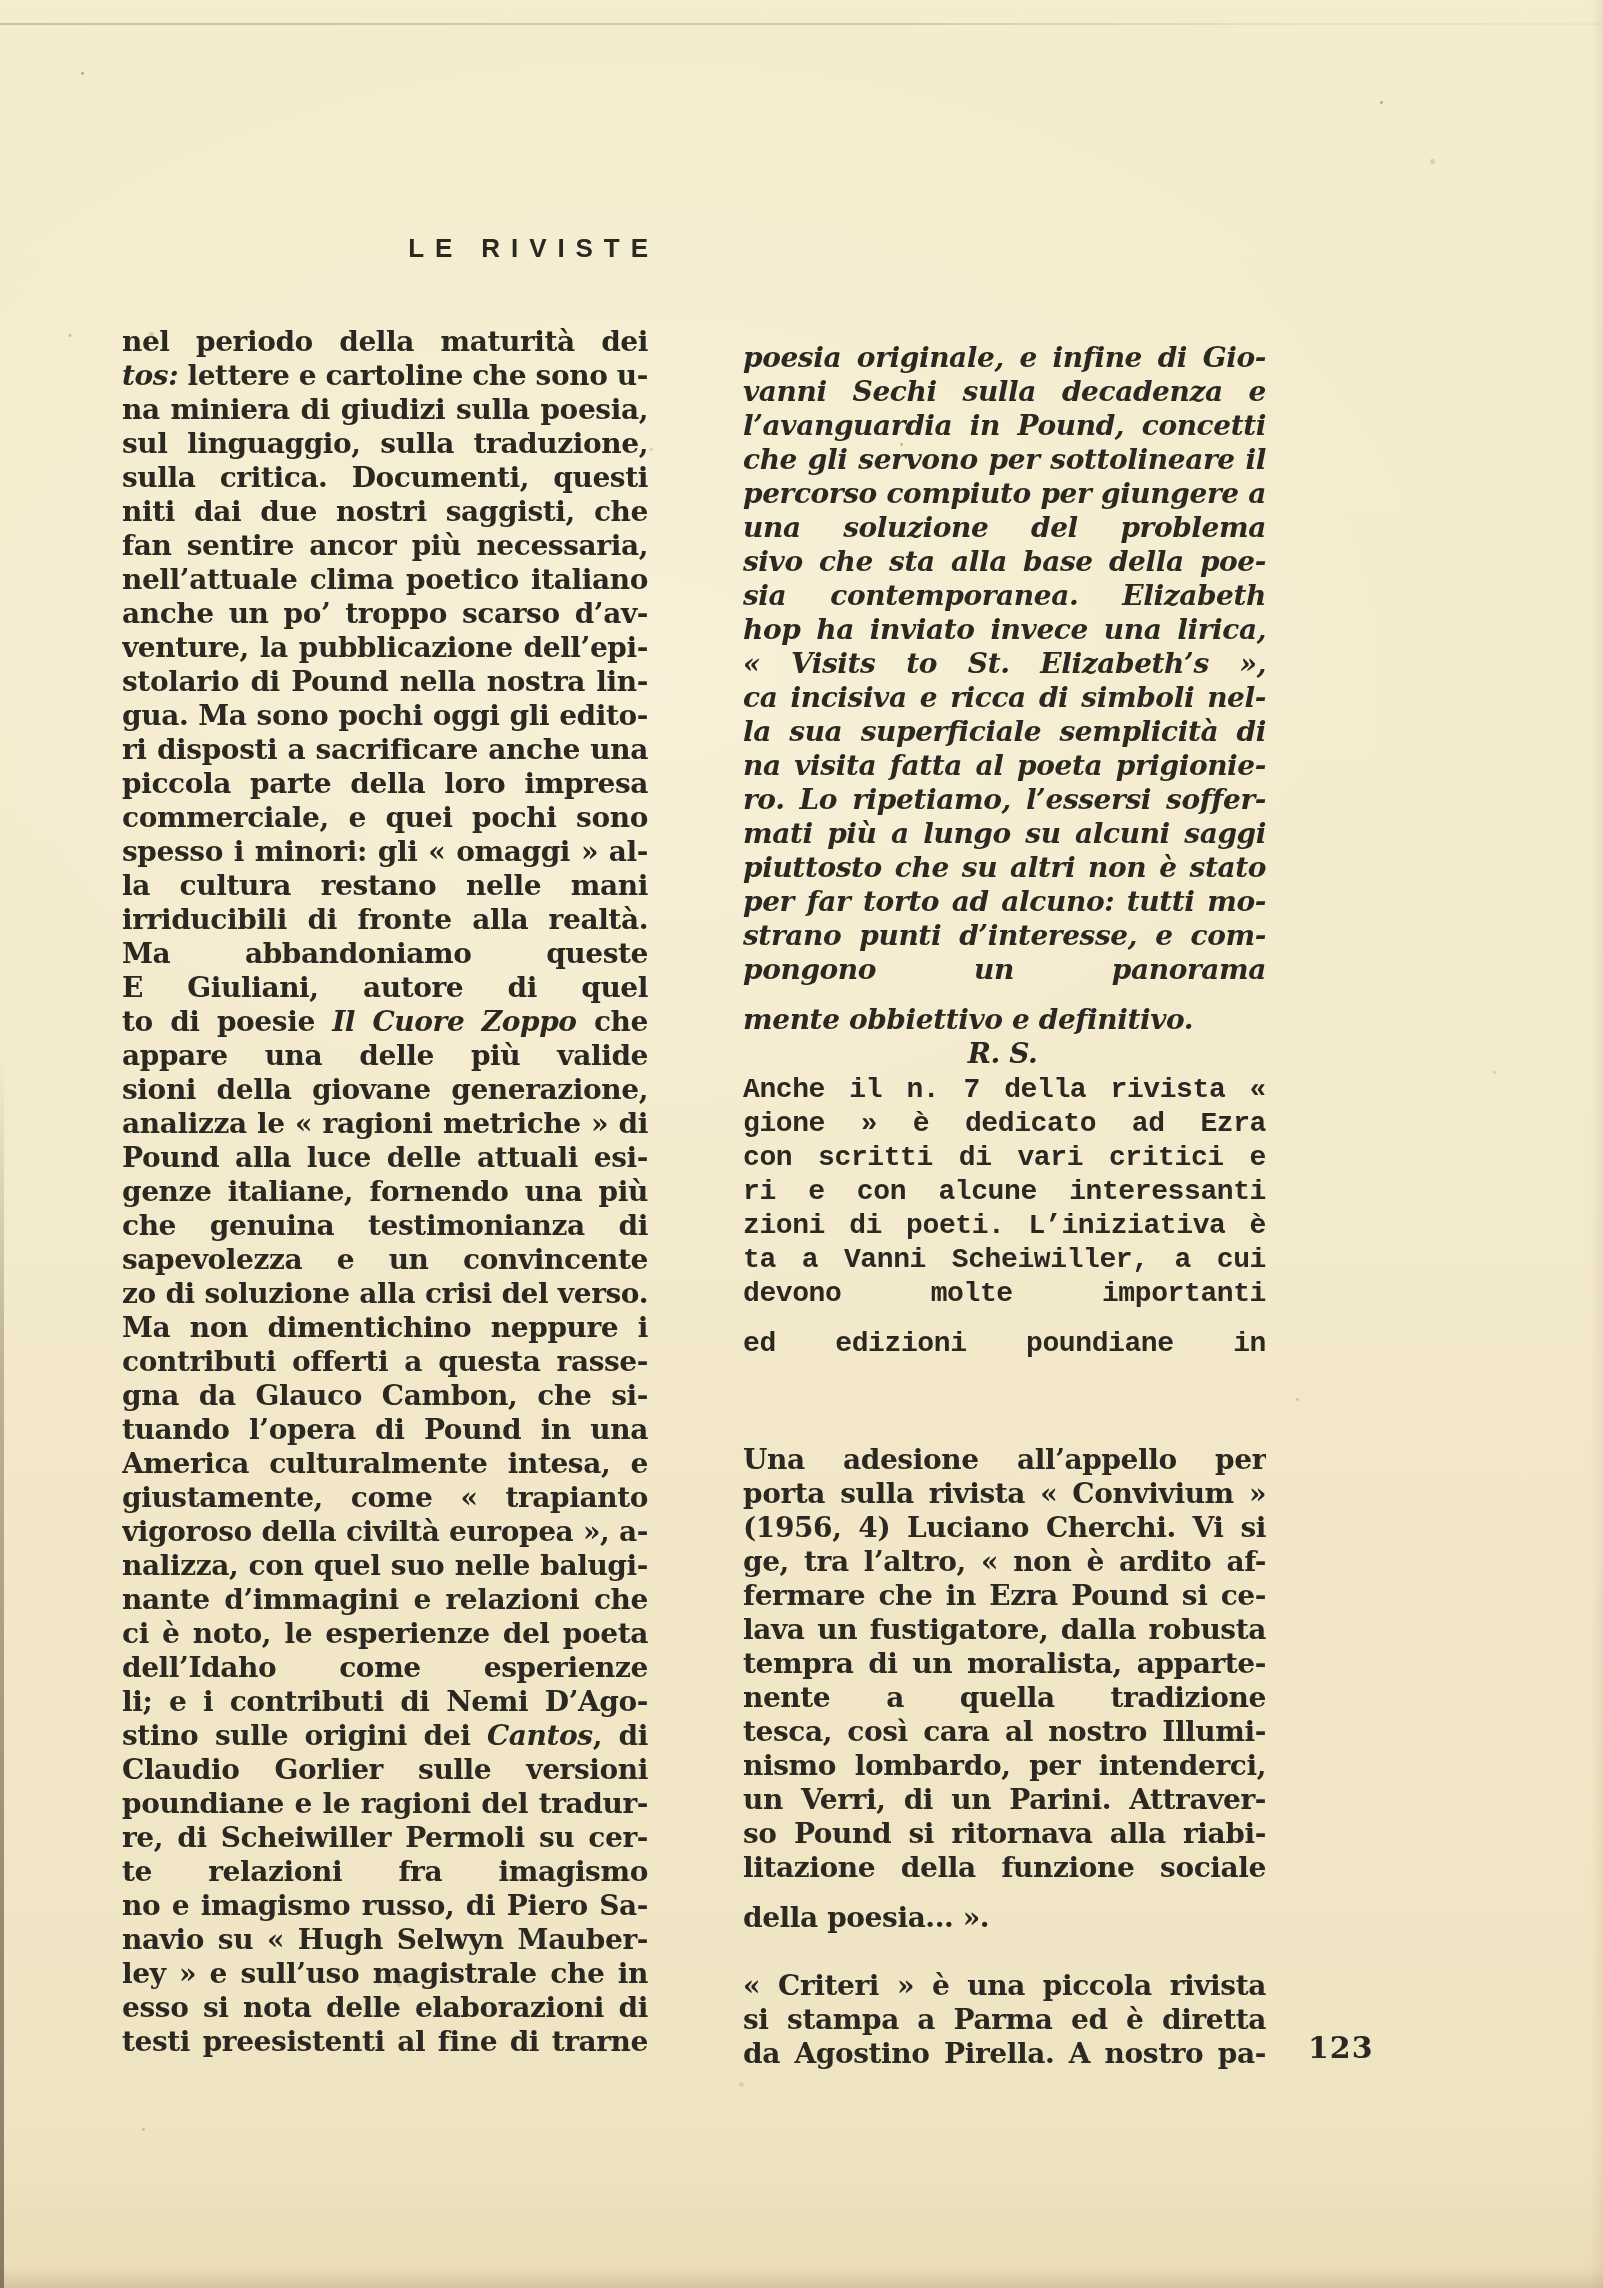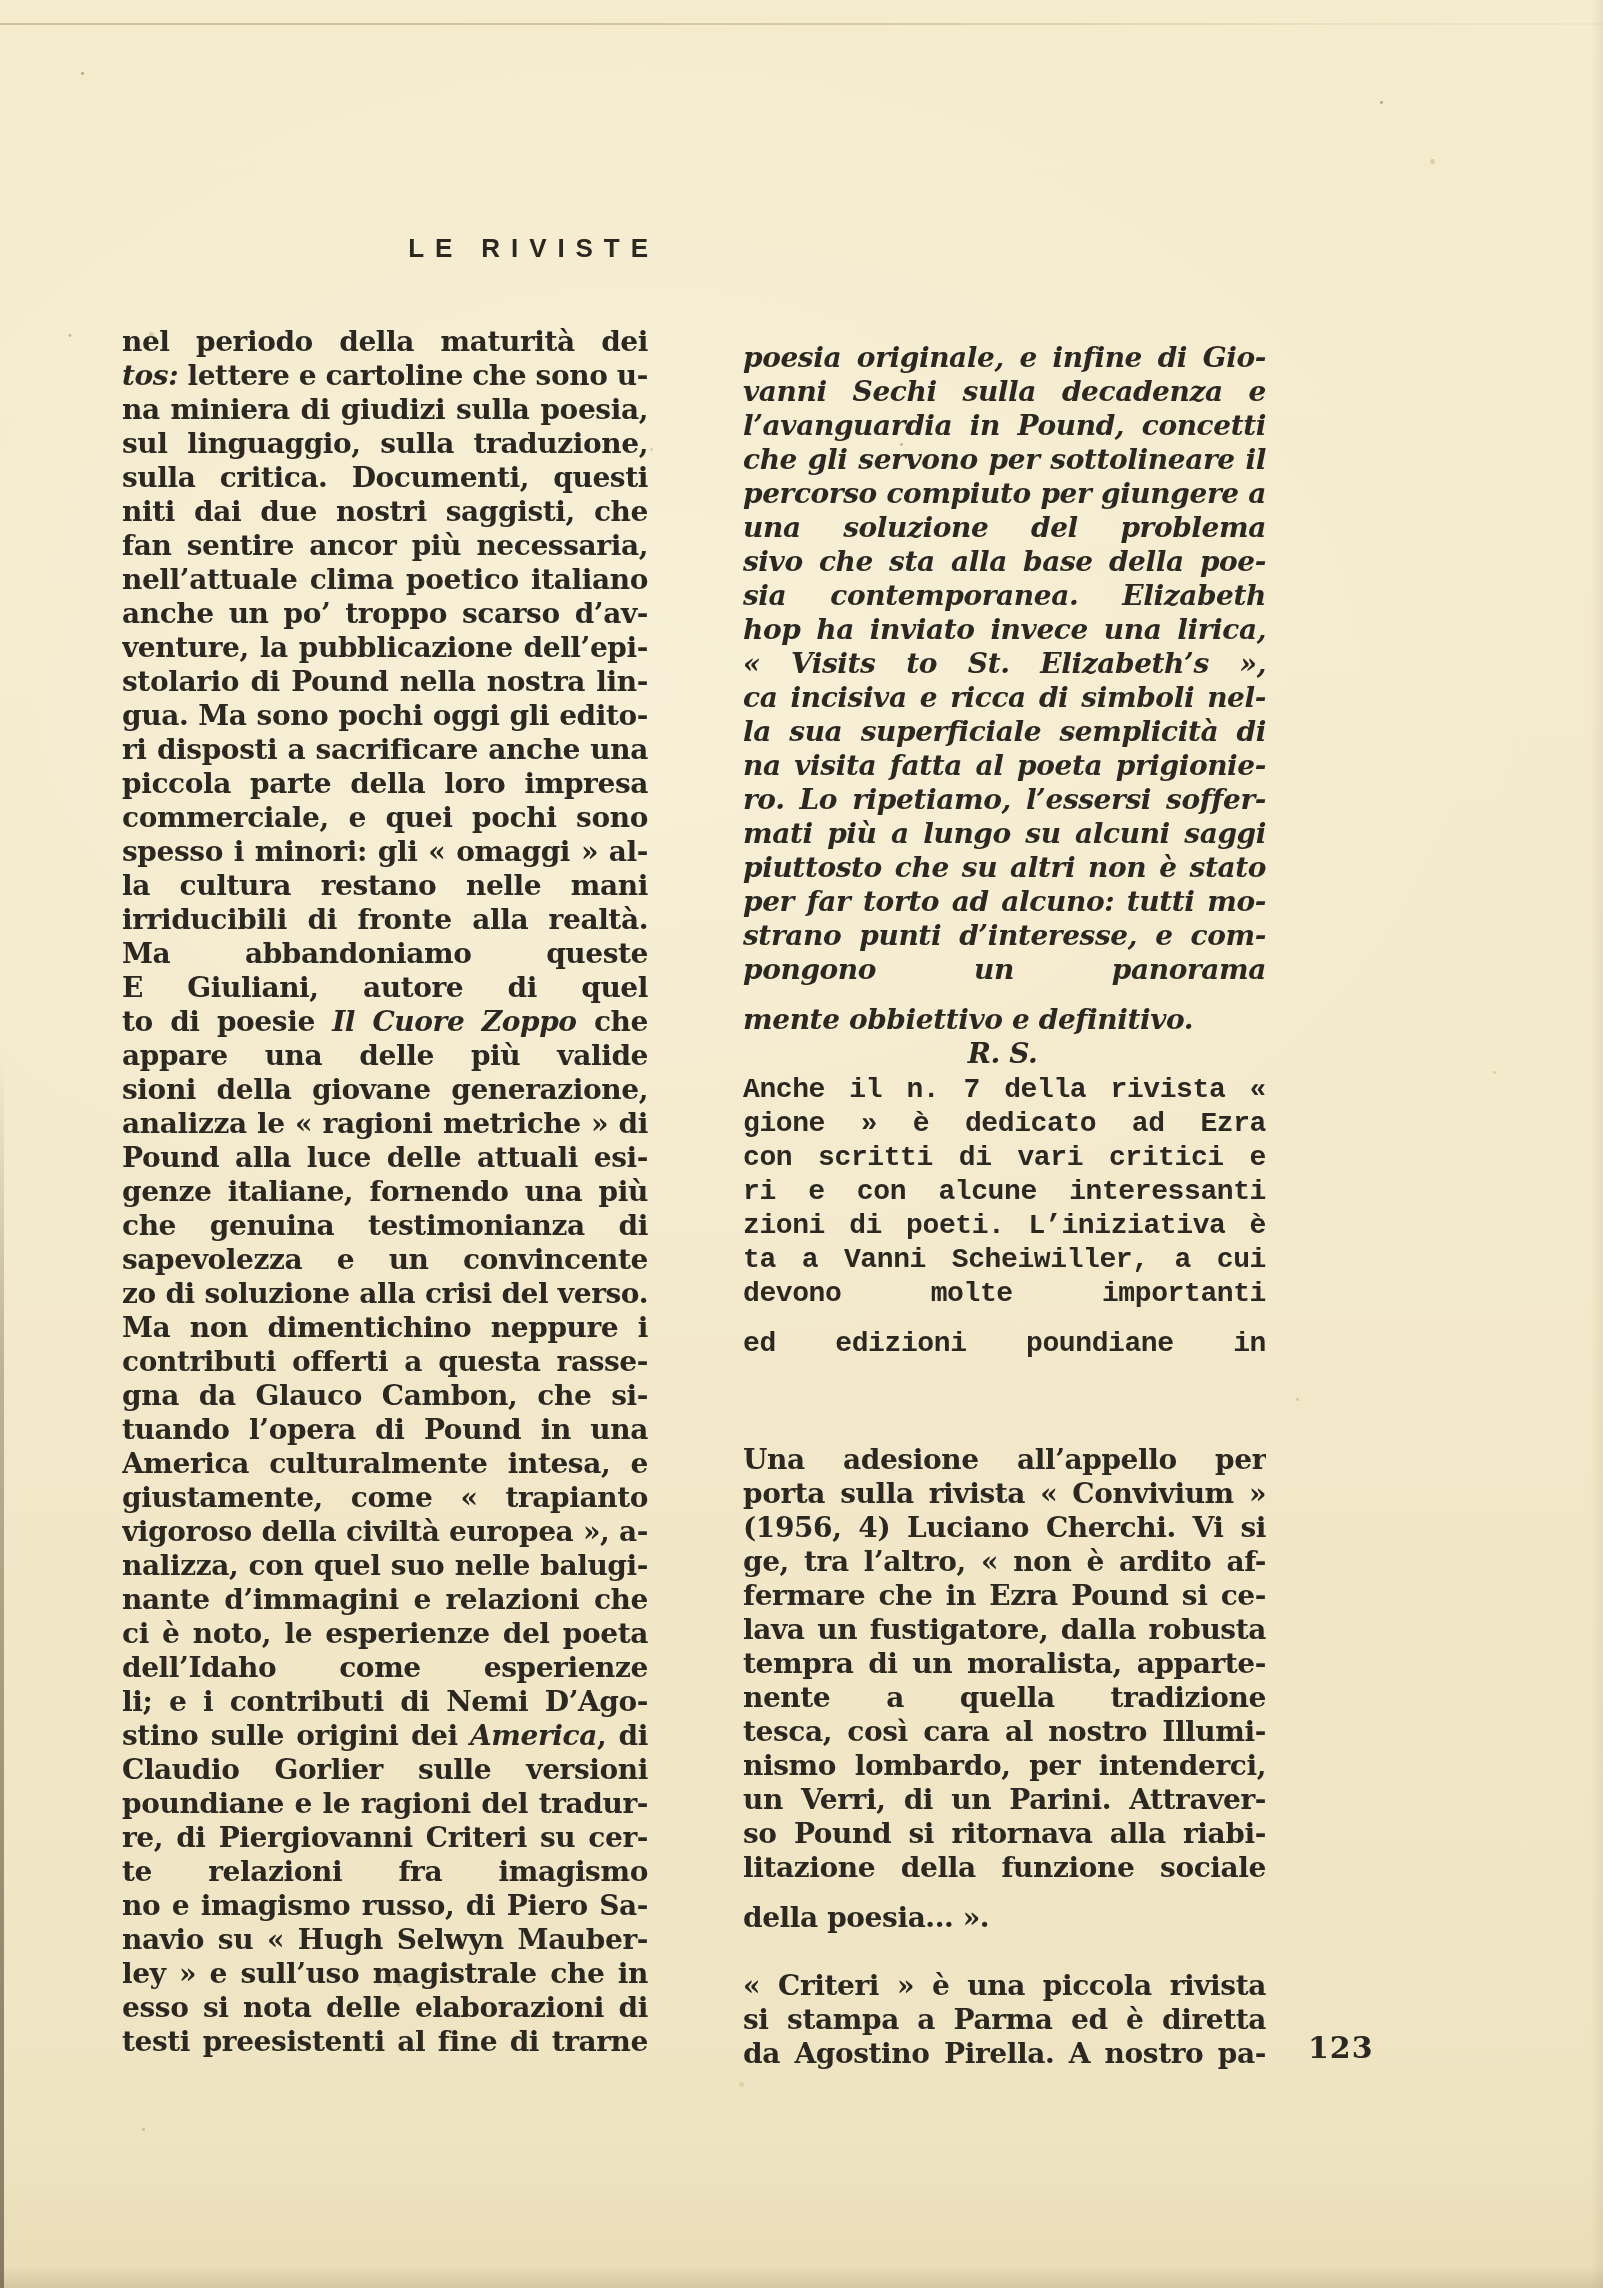--- a/index.html
+++ b/index.html
@@ -129,24 +129,24 @@
     <div class="line">gna da Glauco Cambon, che si-</div>
     <div class="line">tuando l’opera di Pound in una</div>
     <div class="line">America culturalmente intesa, e</div>
     <div class="line">giustamente, come « trapianto più</div>
     <div class="line">vigoroso della civiltà europea », a-</div>
     <div class="line">nalizza, con quel suo nelle balugi-</div>
     <div class="line">nante d’immagini e relazioni che</div>
     <div class="line">ci è noto, le esperienze del poeta</div>
     <div class="line">dell’Idaho come esperienze spazia-</div>
     <div class="line">li; e i contributi di Nemi D’Ago-</div>
-    <div class="line">stino sulle origini dei <i>America</i>, di</div>
+    <div class="line">stino sulle origini dei <i>Cantos</i>, di</div>
     <div class="line">Claudio Gorlier sulle versioni</div>
     <div class="line">poundiane e le ragioni del tradur-</div>
-    <div class="line">re, di Piergiovanni Criteri su cer-</div>
+    <div class="line">re, di Scheiwiller Permoli su cer-</div>
     <div class="line">te relazioni fra imagismo america-</div>
     <div class="line">no e imagismo russo, di Piero Sa-</div>
     <div class="line">navio su « Hugh Selwyn Mauber-</div>
     <div class="line">ley » e sull’uso magistrale che in</div>
     <div class="line">esso si nota delle elaborazioni di</div>
     <div class="line">testi preesistenti al fine di trarne</div>
   </div>
 <div class="col rsec" id="rsec-1">
     <div class="line">poesia originale, e infine di Gio-</div>
     <div class="line">vanni Sechi sulla decadenza e sul-</div>

